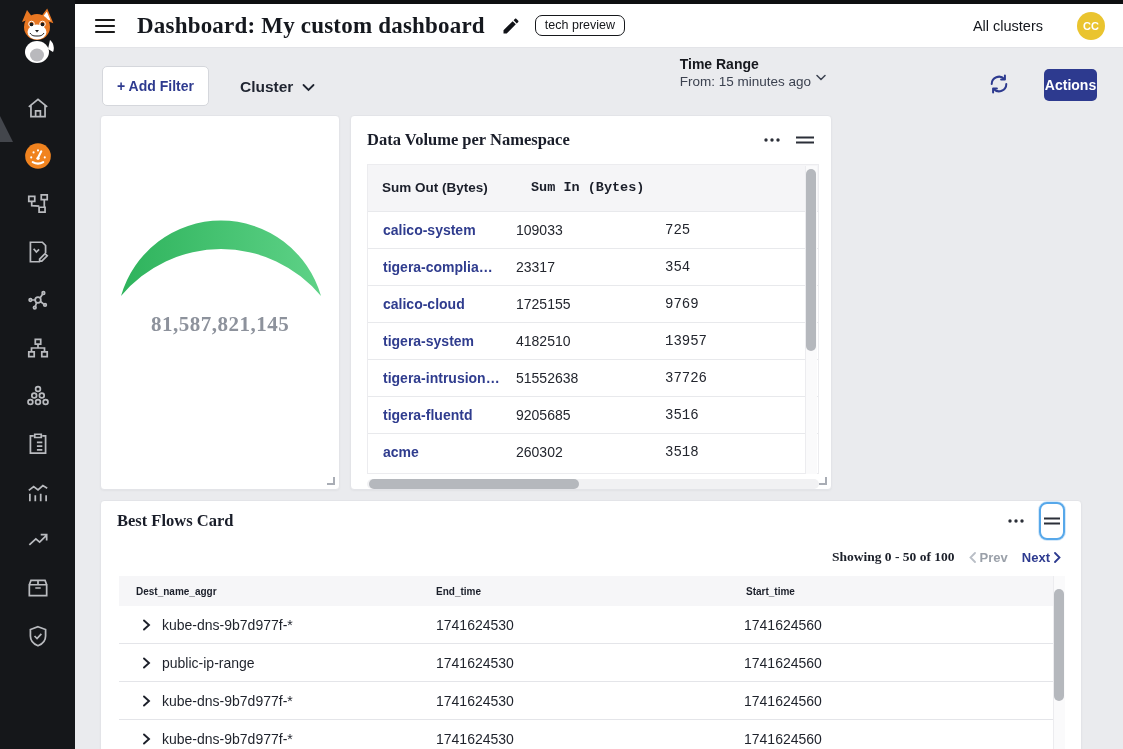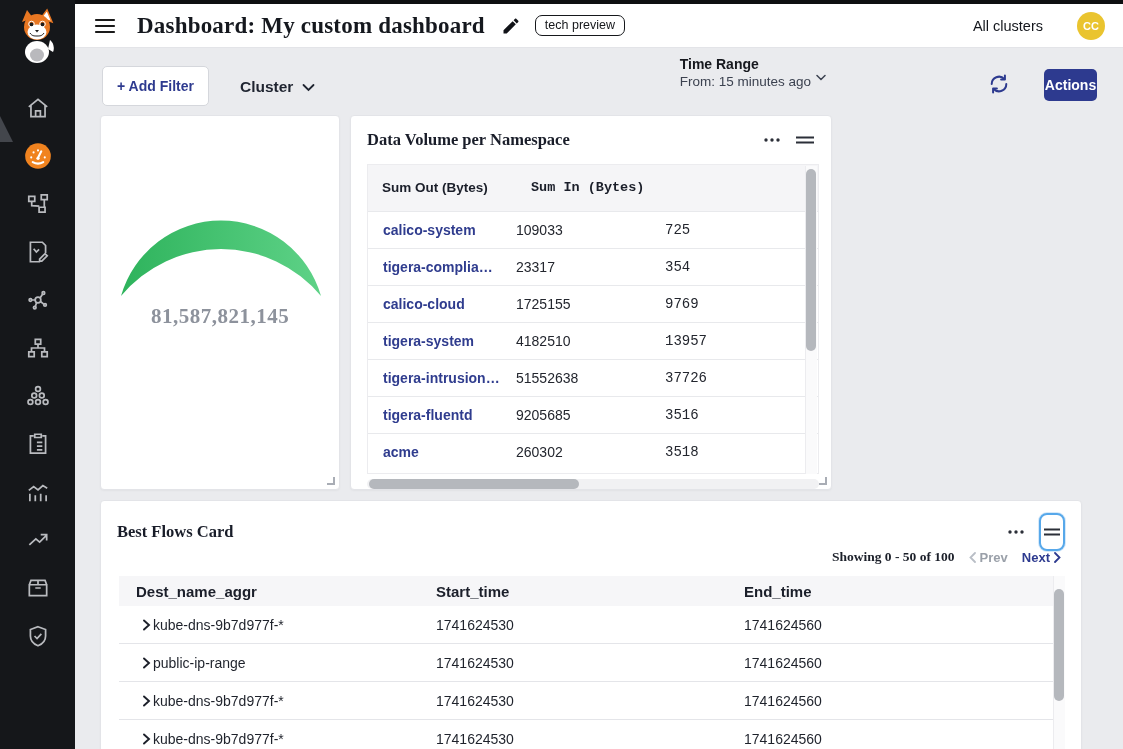--- a/index.html
+++ b/index.html
@@ -49,21 +49,21 @@
           box-shadow:0 1px 2px rgba(20,22,30,.04); }
   .card-head { display:flex; align-items:center; padding:14px 16px 8px; }
   .card-title { font-size:16.5px; font-weight:700; color:#191d29; flex:1; }
   .card-icons { display:flex; align-items:center; gap:13px; }
   .icon-btn { width:20px; height:20px; cursor:pointer; display:flex; align-items:center; justify-content:center; }
   .resize-corner { position:absolute; right:4px; bottom:4px; width:8px; height:8px;
                    border-right:2px solid #a9adb5; border-bottom:2px solid #a9adb5; cursor:nwse-resize; }
 
   #card-outgoing { left:100px; top:115px; width:240px; height:375px; }
   .gauge-wrap { position:absolute; left:17px; top:85px; width:206px; height:100px; }
-  .gauge-value { position:absolute; left:0; top:188px; width:100%; text-align:center;
+  .gauge-value { position:absolute; left:0; top:196px; width:100%; text-align:center;
                  font-size:21px; font-weight:700; color:#8d929c; letter-spacing:.5px; }
 
   #card-namespace { left:350px; top:115px; width:482px; height:375px; }
   .ns-table { position:absolute; left:16px; top:48px; width:452px; height:310px; border:1px solid #ececef; }
   .ns-header { display:flex; background:#f5f5f7; height:46px; align-items:center; }
   .ns-header .c { font-size:13.5px; font-weight:700; color:#1b1f2a; line-height:1.25; }
   .ns-row { display:flex; height:37px; align-items:center; border-top:1px solid #e8e9ec; background:#fff; }
   .c-name { width:134px; padding-left:15px; }
   .c-out  { width:151px; padding-left:14px; }
   .c-in   { flex:1; padding-left:12px;font-family:Liberation Mono, monospace; }
@@ -80,26 +80,26 @@
   #card-flows { left:100px; top:500px; width:982px; height:262px; }
   .handle-focus { width:26px; height:38px; border:2px solid #57a8ea; border-radius:8px; background:#ffffff;
                   display:flex; align-items:center; justify-content:center; cursor:grab;
                   box-shadow:0 0 0 1px rgba(87,168,234,.25); }
   .pagination { position:absolute; right:20px; top:48px; display:flex; align-items:center; gap:14px; }
   .showing { font-size:13.5px; font-weight:700; color:#1c202a; }
   .pg-prev { display:flex; align-items:center; gap:4px; color:#9aa0a9; font-size:13px; font-weight:700; cursor:default; }
   .pg-next { display:flex; align-items:center; gap:4px; color:#2d3a8f; font-size:13px; font-weight:700; cursor:pointer; }
   .flows-table { position:absolute; left:18px; top:75px; width:935px; }
   .fl-header { display:flex; background:#f6f6f8; height:30px; align-items:center; }
-  .fl-header .c { font-size:15px; font-weight:700; color:#1b1f2a; }
+  .fl-header .c { font-size:10px; font-weight:700; color:#1b1f2a; }
   .fl-row { display:flex; height:38px; align-items:center; border-bottom:1px solid #e4e5e9; background:#fff; cursor:pointer; }
   .fc-dest  { width:317px; padding-left:17px; display:flex; align-items:center; }
   .fc-start { width:308px; padding-left:0; }
   .fc-end   { flex:1; }
-  .fl-row .fc-dest { padding-left:20px; }
+  .fl-row .fc-dest { padding-left:20px; gap:9px; }
   .fl-cell { font-size:14px; color:#1e222b; }
   .expander { width:14px; height:14px; flex:0 0 auto; cursor:pointer; }
   .fl-vtrack { right:16px; top:75px; height:187px; }
   .fl-vthumb { right:17px; top:88px; height:112px; }
 </style>
 </head>
 <body>
 
 <div class="topstrip"></div>
 
@@ -330,21 +330,21 @@
     <div class="vscroll ns-vthumb"></div>
   </div>
 
   <div class="hscroll-track">
     <div class="hscroll-thumb"></div>
   </div>
   <div class="resize-corner"></div>
 </section>
 
 <section class="card" id="card-flows">
-  <div class="card-head" style="padding-top:12px;">
+  <div class="card-head" style="padding-top:1px;">
     <div class="card-title heading-font">Best Flows Card</div>
     <div class="card-icons">
       <span class="icon-btn">
         <svg width="18" height="6" viewBox="0 0 18 6">
             <circle cx="3" cy="3" r="1.7" fill="#2b2f38"></circle>
             <circle cx="9" cy="3" r="1.7" fill="#2b2f38"></circle>
             <circle cx="15" cy="3" r="1.7" fill="#2b2f38"></circle>
           </svg>
       </span>
       <span class="handle-focus">
@@ -367,22 +367,22 @@
       <span>Next</span>
       <svg width="7" height="11" viewBox="0 0 7 11">
           <path d="M1 1l4.5 4.5L1 10" stroke="#2d3a8f" stroke-width="1.8" fill="none" stroke-linecap="round"></path>
         </svg>
     </span>
   </div>
 
   <div class="flows-table">
     <div class="fl-header">
       <div class="c fc-dest">Dest_name_aggr</div>
+      <div class="c fc-end">End_time</div>
       <div class="c fc-start">Start_time</div>
-      <div class="c fc-end">End_time</div>
     </div>
 
     <div class="fl-row">
       <div class="fc-dest">
         <svg class="expander" viewBox="0 0 14 14">
             <path d="M5 2.5 10 7l-5 4.5" stroke="#1c202a" stroke-width="1.9" fill="none" stroke-linecap="round"></path>
           </svg>
         <span class="fl-cell">kube-dns-9b7d977f-*</span>
       </div>
       <div class="fc-start"><span class="fl-cell">1741624530</span></div>

